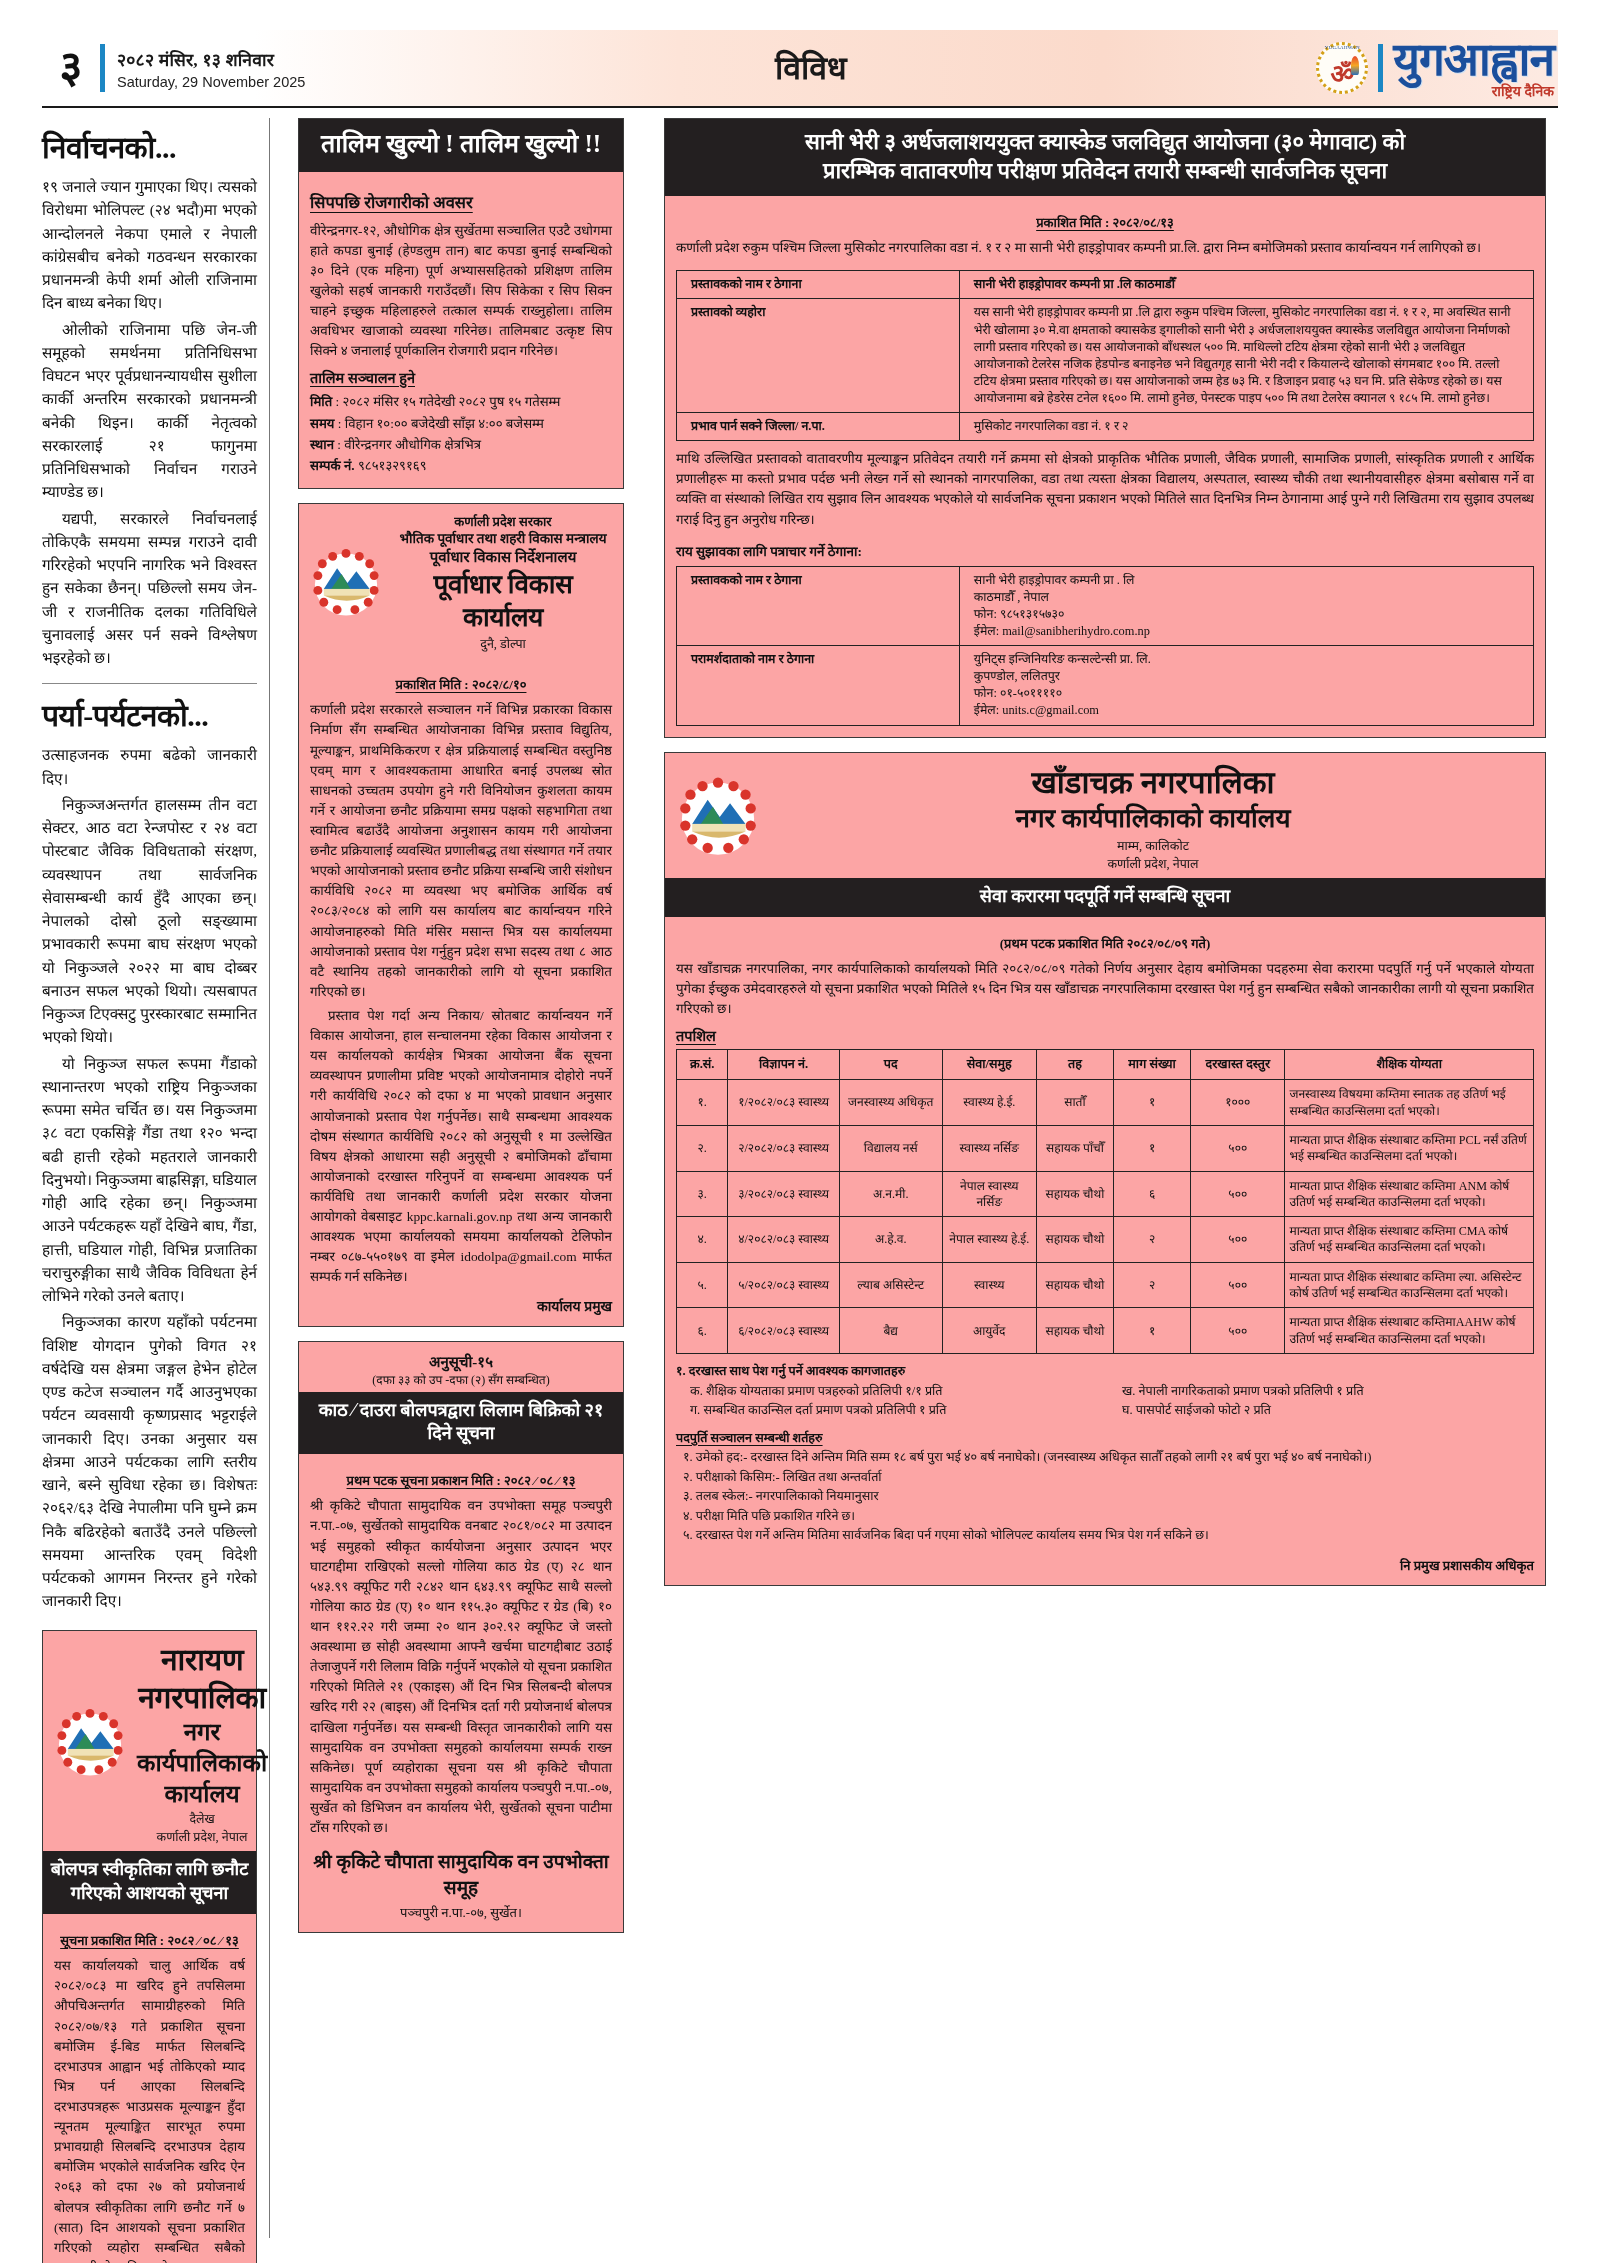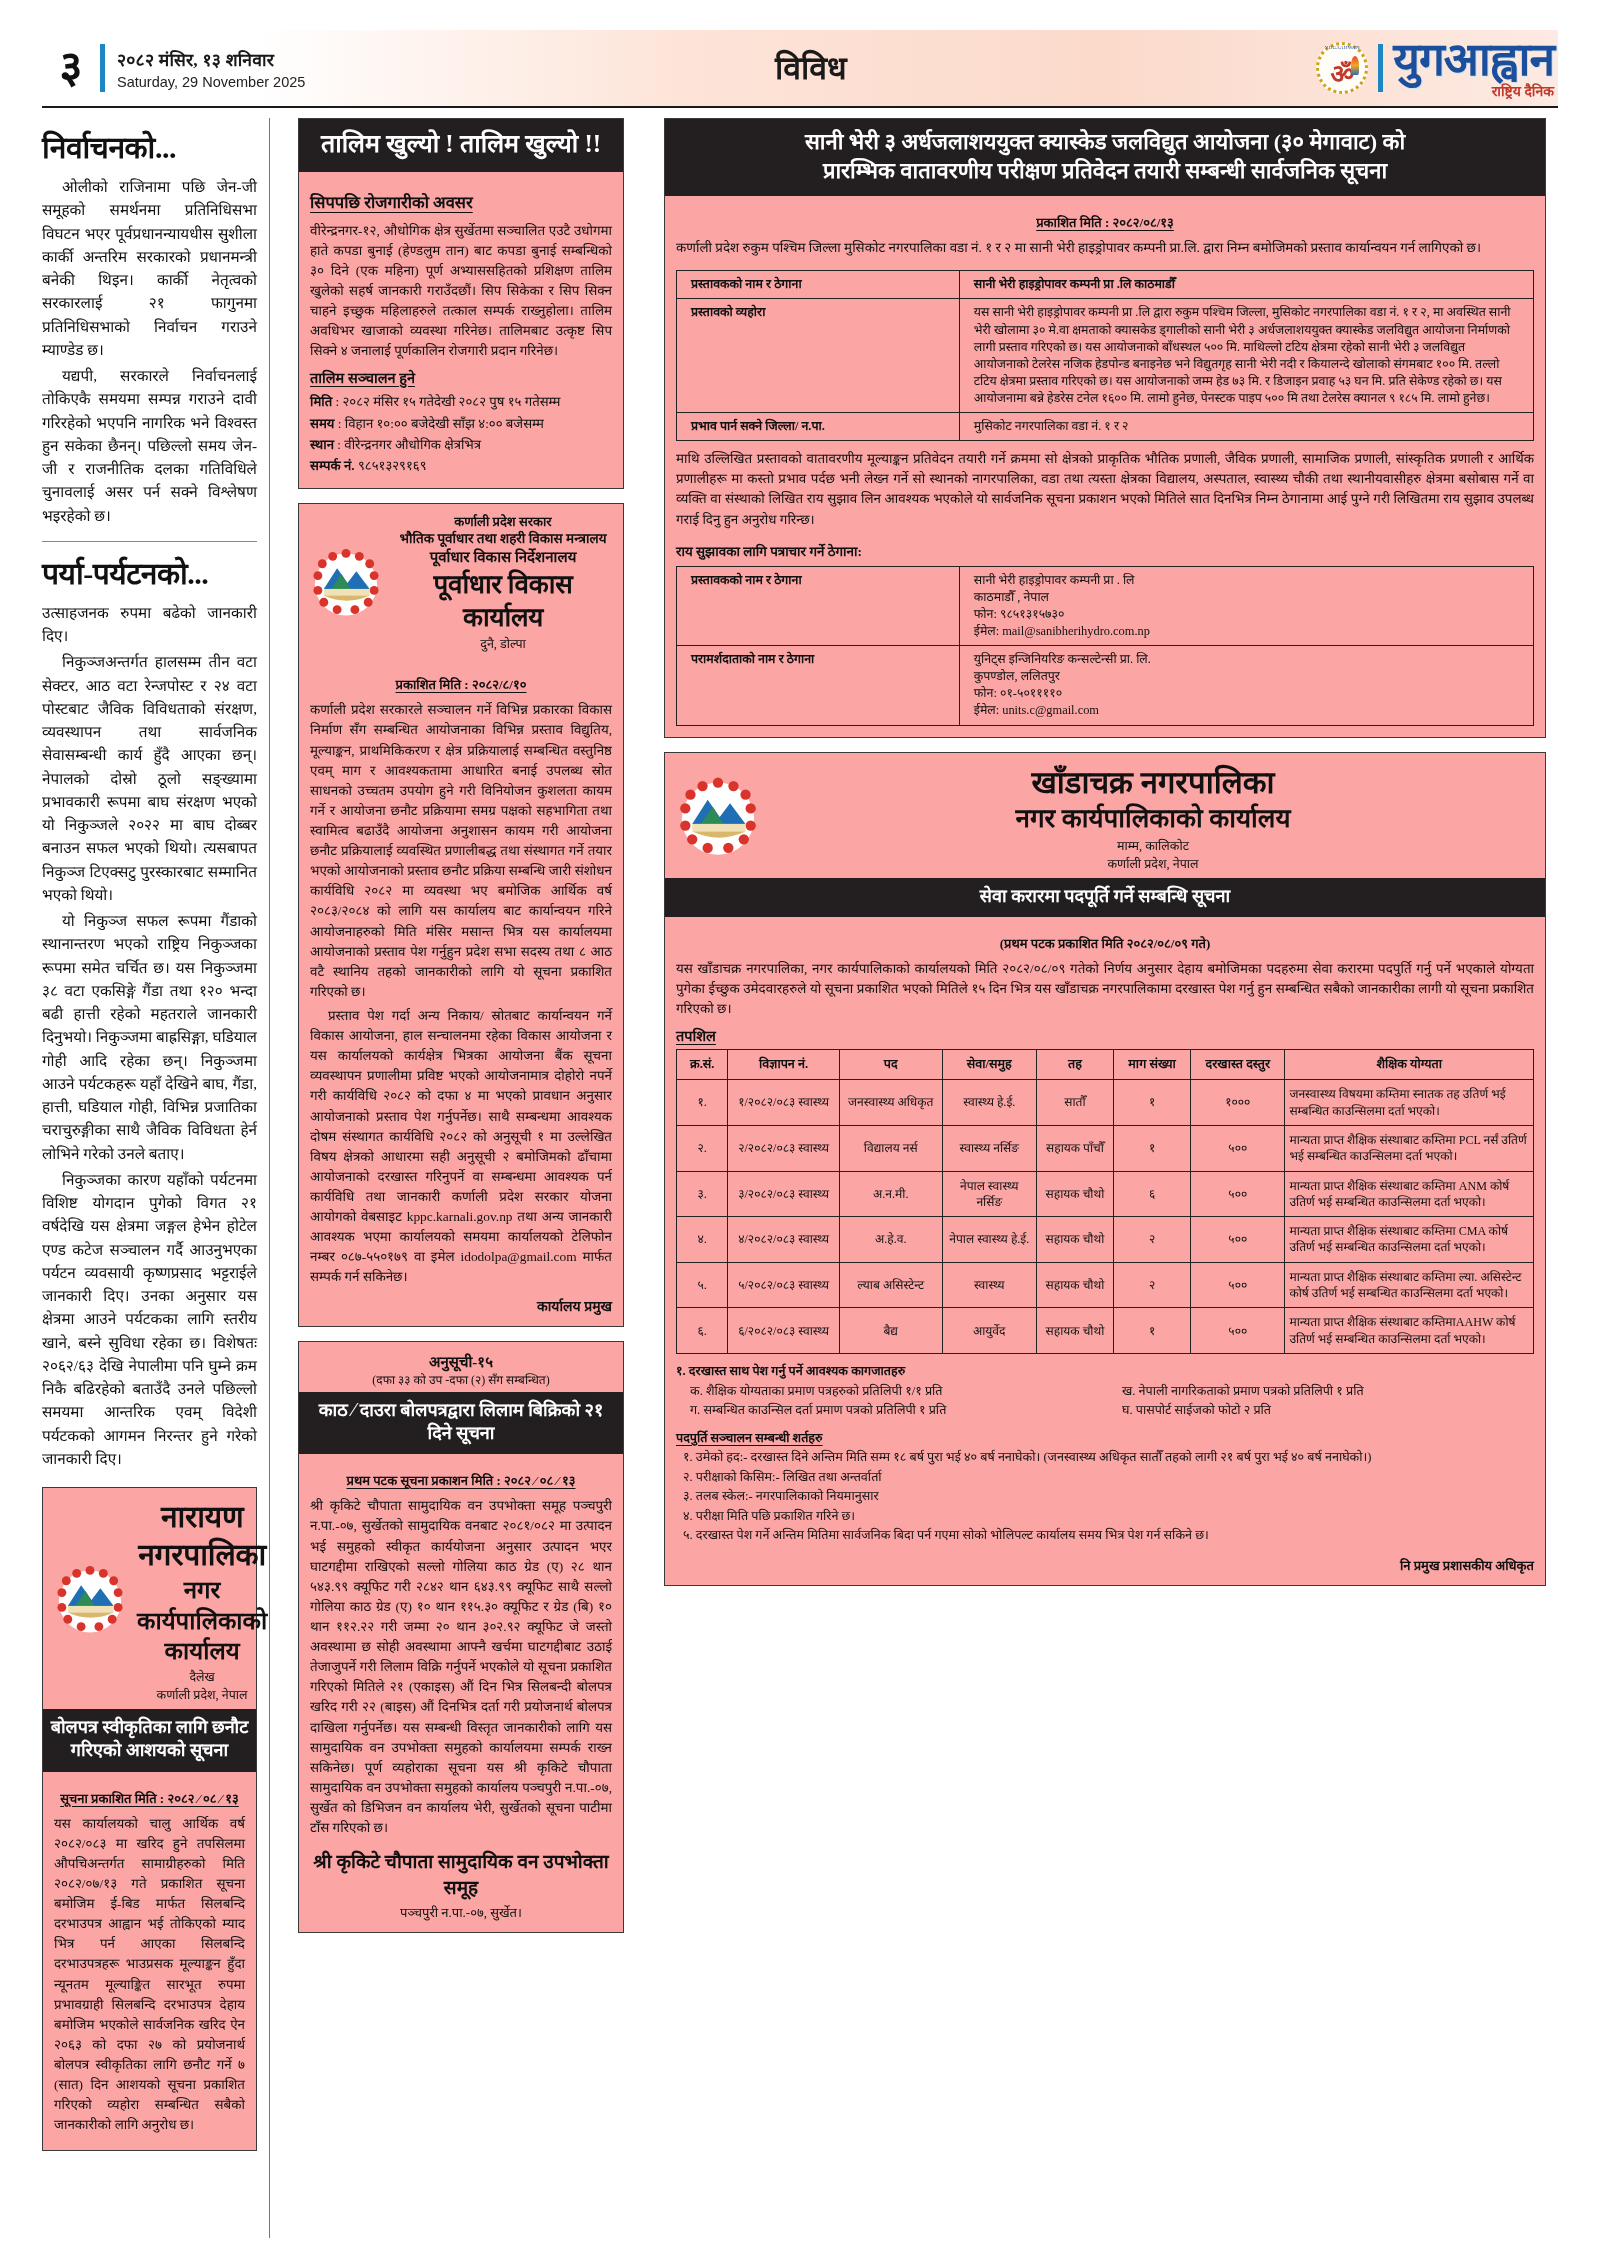--- a/index.html
+++ b/index.html
@@ -147,20 +147,21 @@
       </div>
     </div>
   </div>
 
   <div class="grid">
 
     <div class="col col1">
 
       <div>
         <div class="art-head">निर्वाचनको...</div>
+        <div class="art-p">१९ जनाले ज्यान गुमाएका थिए। त्यसको विरोधमा भोलिपल्ट (२४ भदौ)मा भएको आन्दोलनले नेकपा एमाले र नेपाली कांग्रेसबीच बनेको गठवन्धन सरकारका प्रधानमन्त्री केपी शर्मा ओली राजिनामा दिन बाध्य बनेका थिए।</div>
         <div class="art-p ind">ओलीको राजिनामा पछि जेन-जी समूहको समर्थनमा प्रतिनिधिसभा विघटन भएर पूर्वप्रधानन्यायधीस सुशीला कार्की अन्तरिम सरकारको प्रधानमन्त्री बनेकी थिइन। कार्की नेतृत्वको सरकारलाई २१ फागुनमा प्रतिनिधिसभाको निर्वाचन गराउने म्याण्डेड छ।</div>
         <div class="art-p ind">यद्यपी, सरकारले निर्वाचनलाई तोकिएकै समयमा सम्पन्न गराउने दावी गरिरहेको भएपनि नागरिक भने विश्वस्त हुन सकेका छैनन्। पछिल्लो समय जेन-जी र राजनीतिक दलका गतिविधिले चुनावलाई असर पर्न सक्ने विश्लेषण भइरहेको छ।</div>
       </div>
 
       <hr class="hr-thin">
 
       <div>
         <div class="art-head">पर्या-पर्यटनको...</div>
         <div class="art-p">उत्साहजनक रुपमा बढेको जानकारी दिए।</div>
         <div class="art-p ind">निकुञ्जअन्तर्गत हालसम्म तीन वटा सेक्टर, आठ वटा रेन्जपोस्ट र २४ वटा पोस्टबाट जैविक विविधताको संरक्षण, व्यवस्थापन तथा सार्वजनिक सेवासम्बन्धी कार्य हुँदै आएका छन्। नेपालको दोस्रो ठूलो सङ्ख्यामा प्रभावकारी रूपमा बाघ संरक्षण भएको यो निकुञ्जले २०२२ मा बाघ दोब्बर बनाउन सफल भएको थियो। त्यसबापत निकुञ्ज टिएक्सटु पुरस्कारबाट सम्मानित भएको थियो।</div>

